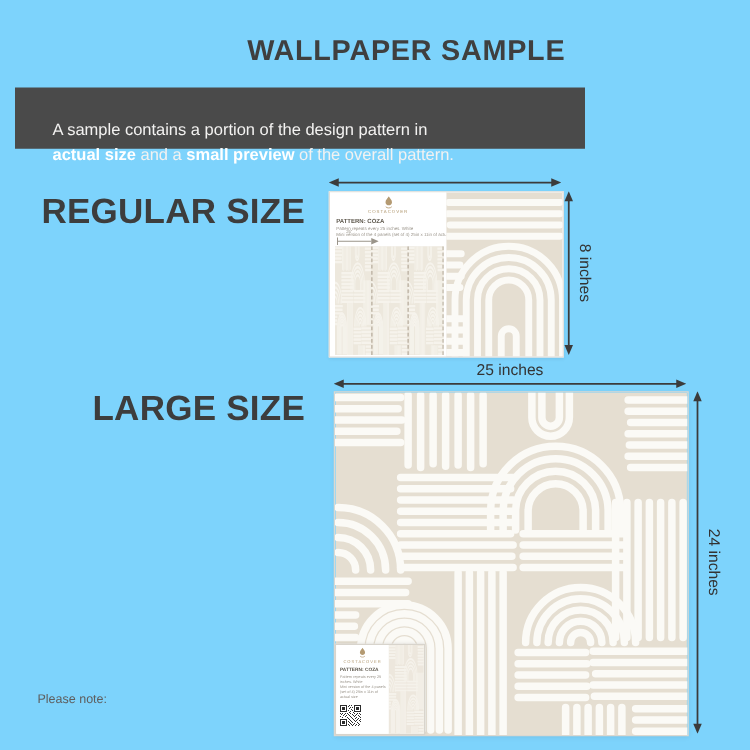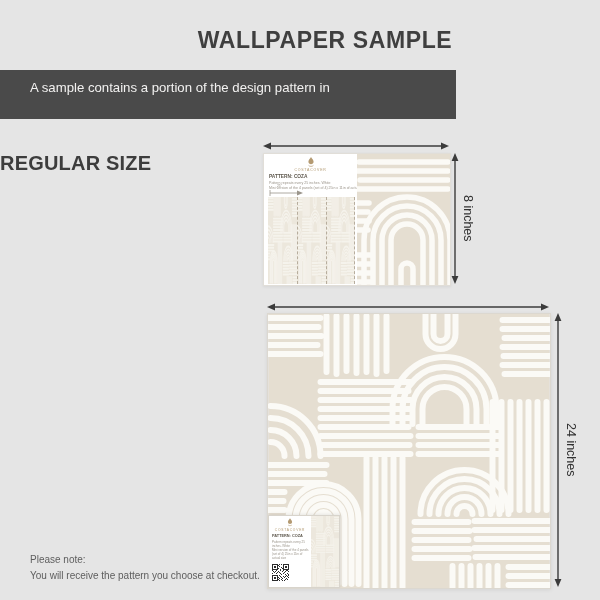--- a/index.html
+++ b/index.html
@@ -1,28 +1,28 @@
 <!DOCTYPE html>
 <html><head>
 <meta charset="utf-8">
 <style>
   html,body{margin:0;padding:0;background:#fff;}
-  .page{position:relative;width:600px;height:600px;background:#e5e5e5;overflow:hidden;
+  .page{position:relative;width:600px;height:600px;background:#7dd3fc;overflow:hidden;
         font-family:"Liberation Sans",sans-serif;color:#3d3d3d;}
   .abs{position:absolute;}
 
   .title{top:27px;left:25px;width:600px;text-align:center;font-size:23px;font-weight:600;
          letter-spacing:.6px;color:#3f3f3f;}
 
-  .banner{top:70px;left:0;width:456px;height:49px;background:#4a4a4a;color:#f3f2f1;
-          font-size:13.2px;line-height:1.52;padding:8px 0 0 30px;box-sizing:border-box;}
+  .banner{top:70px;left:12px;width:456px;height:49px;background:#4a4a4a;color:#f3f2f1;
+          font-size:13.2px;line-height:1.52;padding:24px 0 0 30px;box-sizing:border-box;}
   .banner b{color:#ffffff;}
   .banner span,.banner b{white-space:pre-wrap;}
 
-  .size-label{left:0;width:244px;font-size:20px;font-weight:600;
+  .size-label{left:0;width:244px;text-align:right;font-size:28px;font-weight:600;
               color:#3d3d3d;line-height:1.45;letter-spacing:.2px;}
   .size-label .dims{font-weight:600;}
 
   .dimlabel{font-size:12.5px;color:#333;text-align:center;}
   .vlabel{display:flex;align-items:center;justify-content:center;}
   .vlabel span{writing-mode:vertical-rl;font-size:12.5px;color:#333;}
 
   .card{background:#fff;border:1px solid #e1ded8;box-shadow:0 1px 3px rgba(0,0,0,.07);}
 
   
@@ -79,20 +79,21 @@
     </g>
   </defs>
 </svg>
 
 <div class="page">
 
   <div class="abs title">WALLPAPER SAMPLE</div>
 
   <div class="abs banner">
     <div><span>A sample contains a portion of the design pattern in</span></div>
+    <div><b>actual size</b><span> and a </span><b>small preview</b><span> of the overall pattern.</span></div>
   </div>
 
   <div class="abs size-label" style="top:149px;">
     <div>REGULAR SIZE</div>
   </div>
 
   <div class="abs dimlabel" style="top:129px;left:263px;width:186px;margin-top:48px;">16 inches</div>
   <svg class="abs" style="top:141px;left:263px;" width="186" height="10" viewBox="0 0 186 10">
     <line x1="5" y1="5" x2="181" y2="5" stroke="#3b3b3b" stroke-width="1.4"></line>
     <path d="M0 5l8-3.4v6.8z" fill="#3b3b3b"></path>
@@ -146,22 +147,24 @@
   <svg class="abs" style="top:153px;left:450px;" width="10" height="131" viewBox="0 0 10 131">
     <line x1="5" y1="5" x2="5" y2="126" stroke="#3b3b3b" stroke-width="1.4"></line>
     <path d="M5 0l-3.4 8h6.8z" fill="#3b3b3b"></path>
       <path d="M5 131l-3.4-8h6.8z" fill="#3b3b3b"></path>
   </svg>
   <div class="abs vlabel" style="top:153px;left:461px;height:131px;">
     <span>8 inches</span>
   </div>
 
   <div class="abs size-label" style="top:307px;">
-  </div>
-
+    <div>LARGE SIZE</div>
+  </div>
+
+  <div class="abs dimlabel" style="top:289px;left:267px;width:282px;">25 inches</div>
   <svg class="abs" style="top:302px;left:267px;" width="282" height="10" viewBox="0 0 282 10">
     <line x1="5" y1="5" x2="277" y2="5" stroke="#3b3b3b" stroke-width="1.4"></line>
     <path d="M0 5l8-3.4v6.8z" fill="#3b3b3b"></path>
       <path d="M282 5l-8-3.4v6.8z" fill="#3b3b3b"></path>
   </svg>
 
   <div class="abs lg-card" style="position:absolute;">
     <svg width="282" height="274" viewBox="0 0 281 274">
       <rect width="281" height="274" fill="#e5ded1"></rect>
       <use href="#coza"></use>
@@ -208,16 +211,15 @@
     <line x1="5" y1="5" x2="5" y2="269" stroke="#3b3b3b" stroke-width="1.4"></line>
     <path d="M5 0l-3.4 8h6.8z" fill="#3b3b3b"></path>
       <path d="M5 274l-3.4-8h6.8z" fill="#3b3b3b"></path>
   </svg>
   <div class="abs vlabel" style="top:313px;left:564px;height:274px;">
     <span>24 inches</span>
   </div>
 
   <div class="abs note">
     <div class="n1">Please note:</div>
-    <div>You will receive the pattern you choose at checkout.</div>
   </div>
 
 </div>
 
 </body></html>

